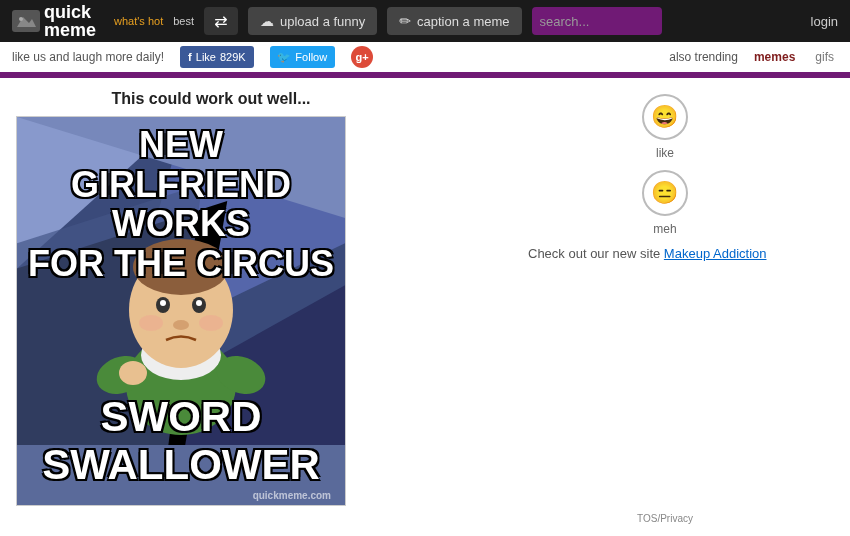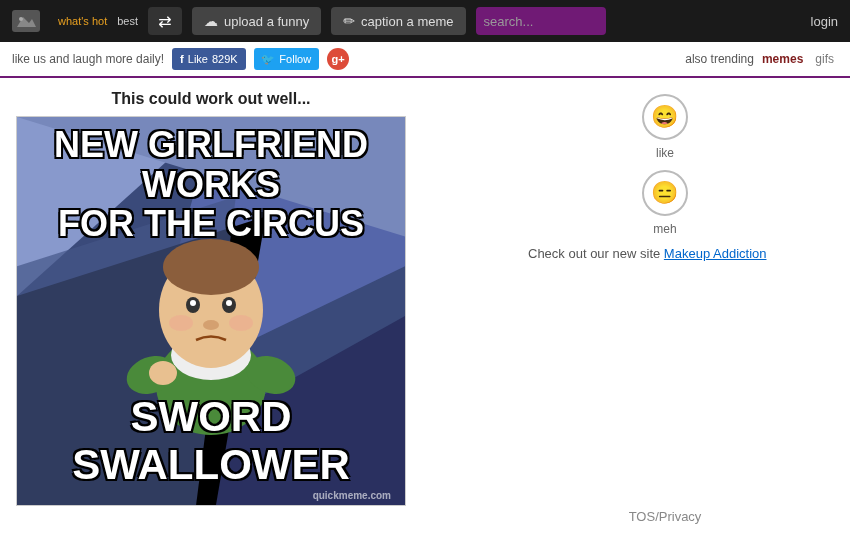--- a/index.html
+++ b/index.html
@@ -94,22 +94,22 @@
       cursor: pointer;
     }
 
     
     #social-bar {
       background: white;
       height: 36px;
       display: flex;
       align-items: center;
       padding: 0 12px;
-      gap: 8px;
-      border-bottom: 2px solid #701a75;
+      gap: 16px;
+      border-bottom: 6px solid #701a75;
       font-size: 12px;
       color: #555;
     }
     #fb-like-btn {
       background: #3b5998;
       color: white;
       border: none;
       border-radius: 3px;
       height: 22px;
       padding: 0 8px;
@@ -175,21 +175,21 @@
     #meme-title {
       font-size: 16px;
       font-weight: bold;
       color: #222;
       margin-bottom: 8px;
       text-align: center;
       width: 390px;
     }
 
     #meme-container {
-      width: 390px;
+      width: 330px;
       height: 390px;
       position: relative;
       background: #5a6a9a;
       overflow: hidden;
       border: 1px solid #ccc;
       padding-left: 39px;
     }
 
     
     #meme-bg {
@@ -289,37 +289,41 @@
       color: #555;
     }
     #new-site-banner a {
       color: #0066cc;
       text-decoration: underline;
       cursor: pointer;
     }
 
     #tos-privacy {
       margin-top: auto;
-      font-size: 13px;
+      font-size: 10px;
       color: #888;
       text-align: center;
     }
     #tos-privacy a { color: #888; cursor: pointer; }
   </style>
 </head>
 <body>
 
 <nav id="navbar">
   <div id="logo-area">
     <div id="logo-icon">
       <svg width="22" height="16" viewBox="0 0 22 16">
         <path d="M2,14 L8,4 L14,10 L17,6 L21,14 Z" fill="#888"></path>
         <circle cx="6" cy="6" r="2" fill="#aaa"></circle>
       </svg>
     </div>
+    <div id="logo-text">
+      <span>quick</span>
+      <span>meme</span>
+    </div>
   </div>
 
   <a class="nav-link">what's hot</a>
   <a class="nav-link white">best</a>
 
   <button id="shuffle-btn">
     <span>⇄</span>
   </button>
 
   <button class="action-btn">

